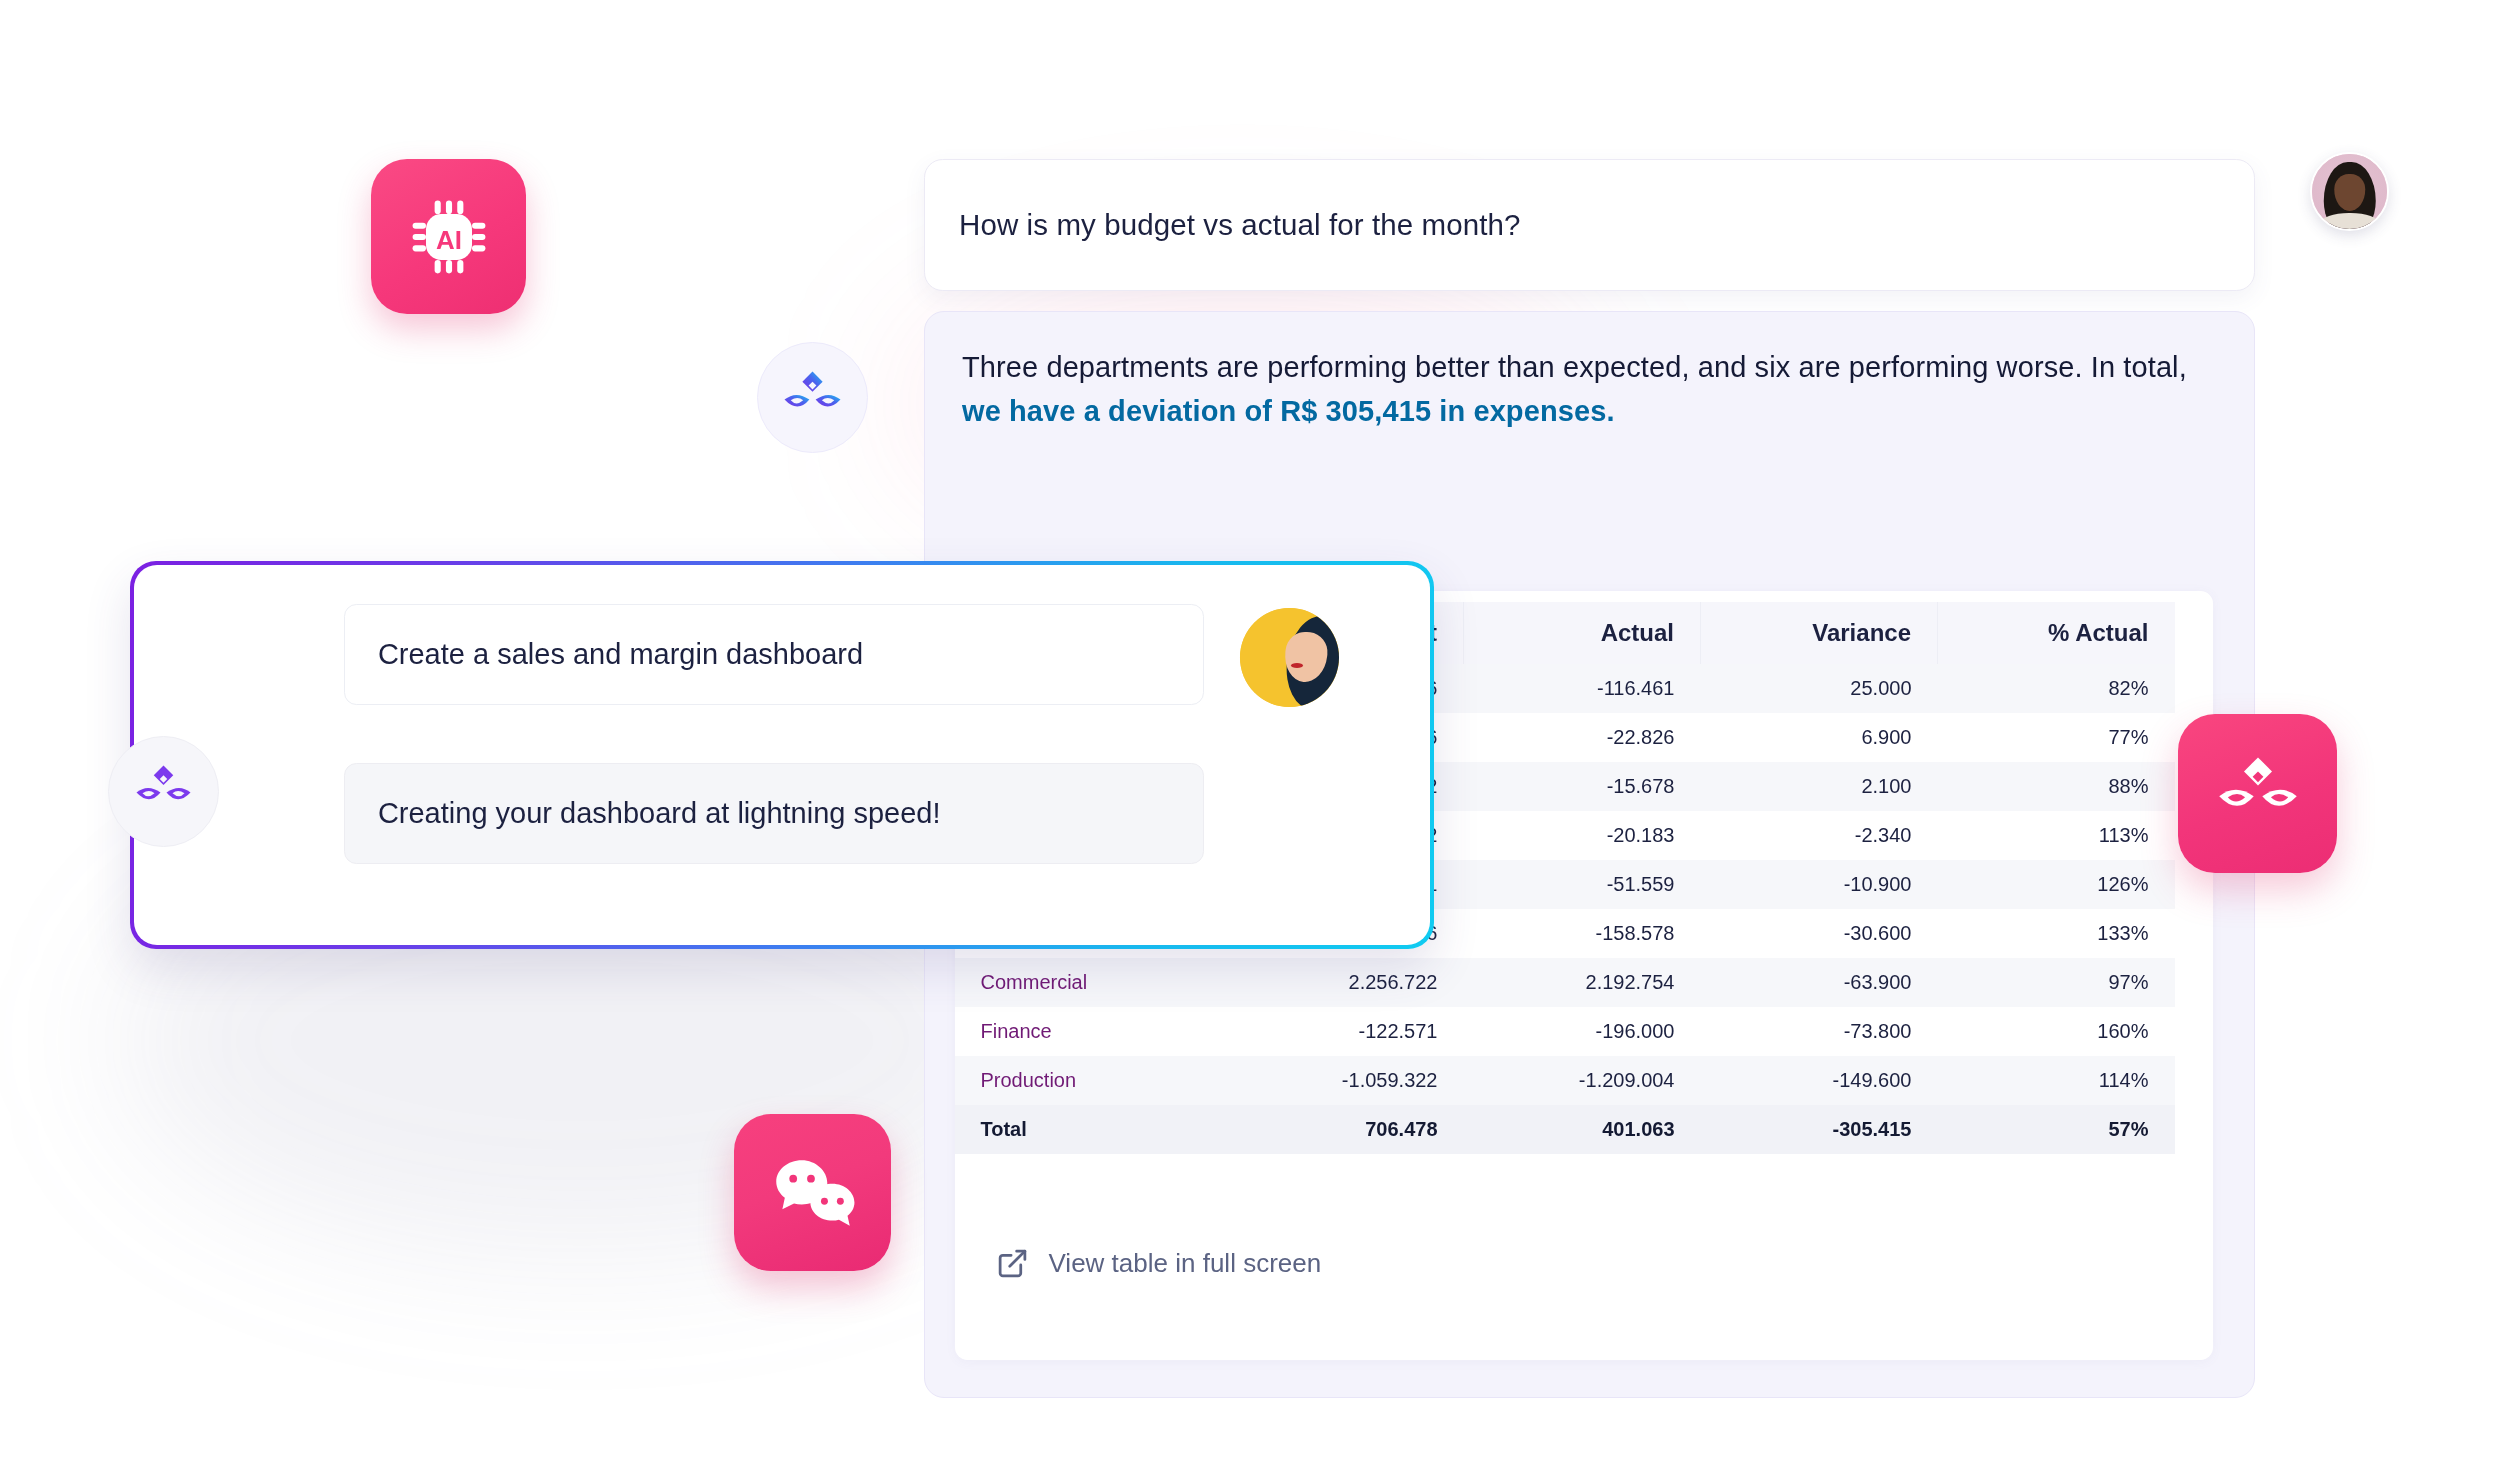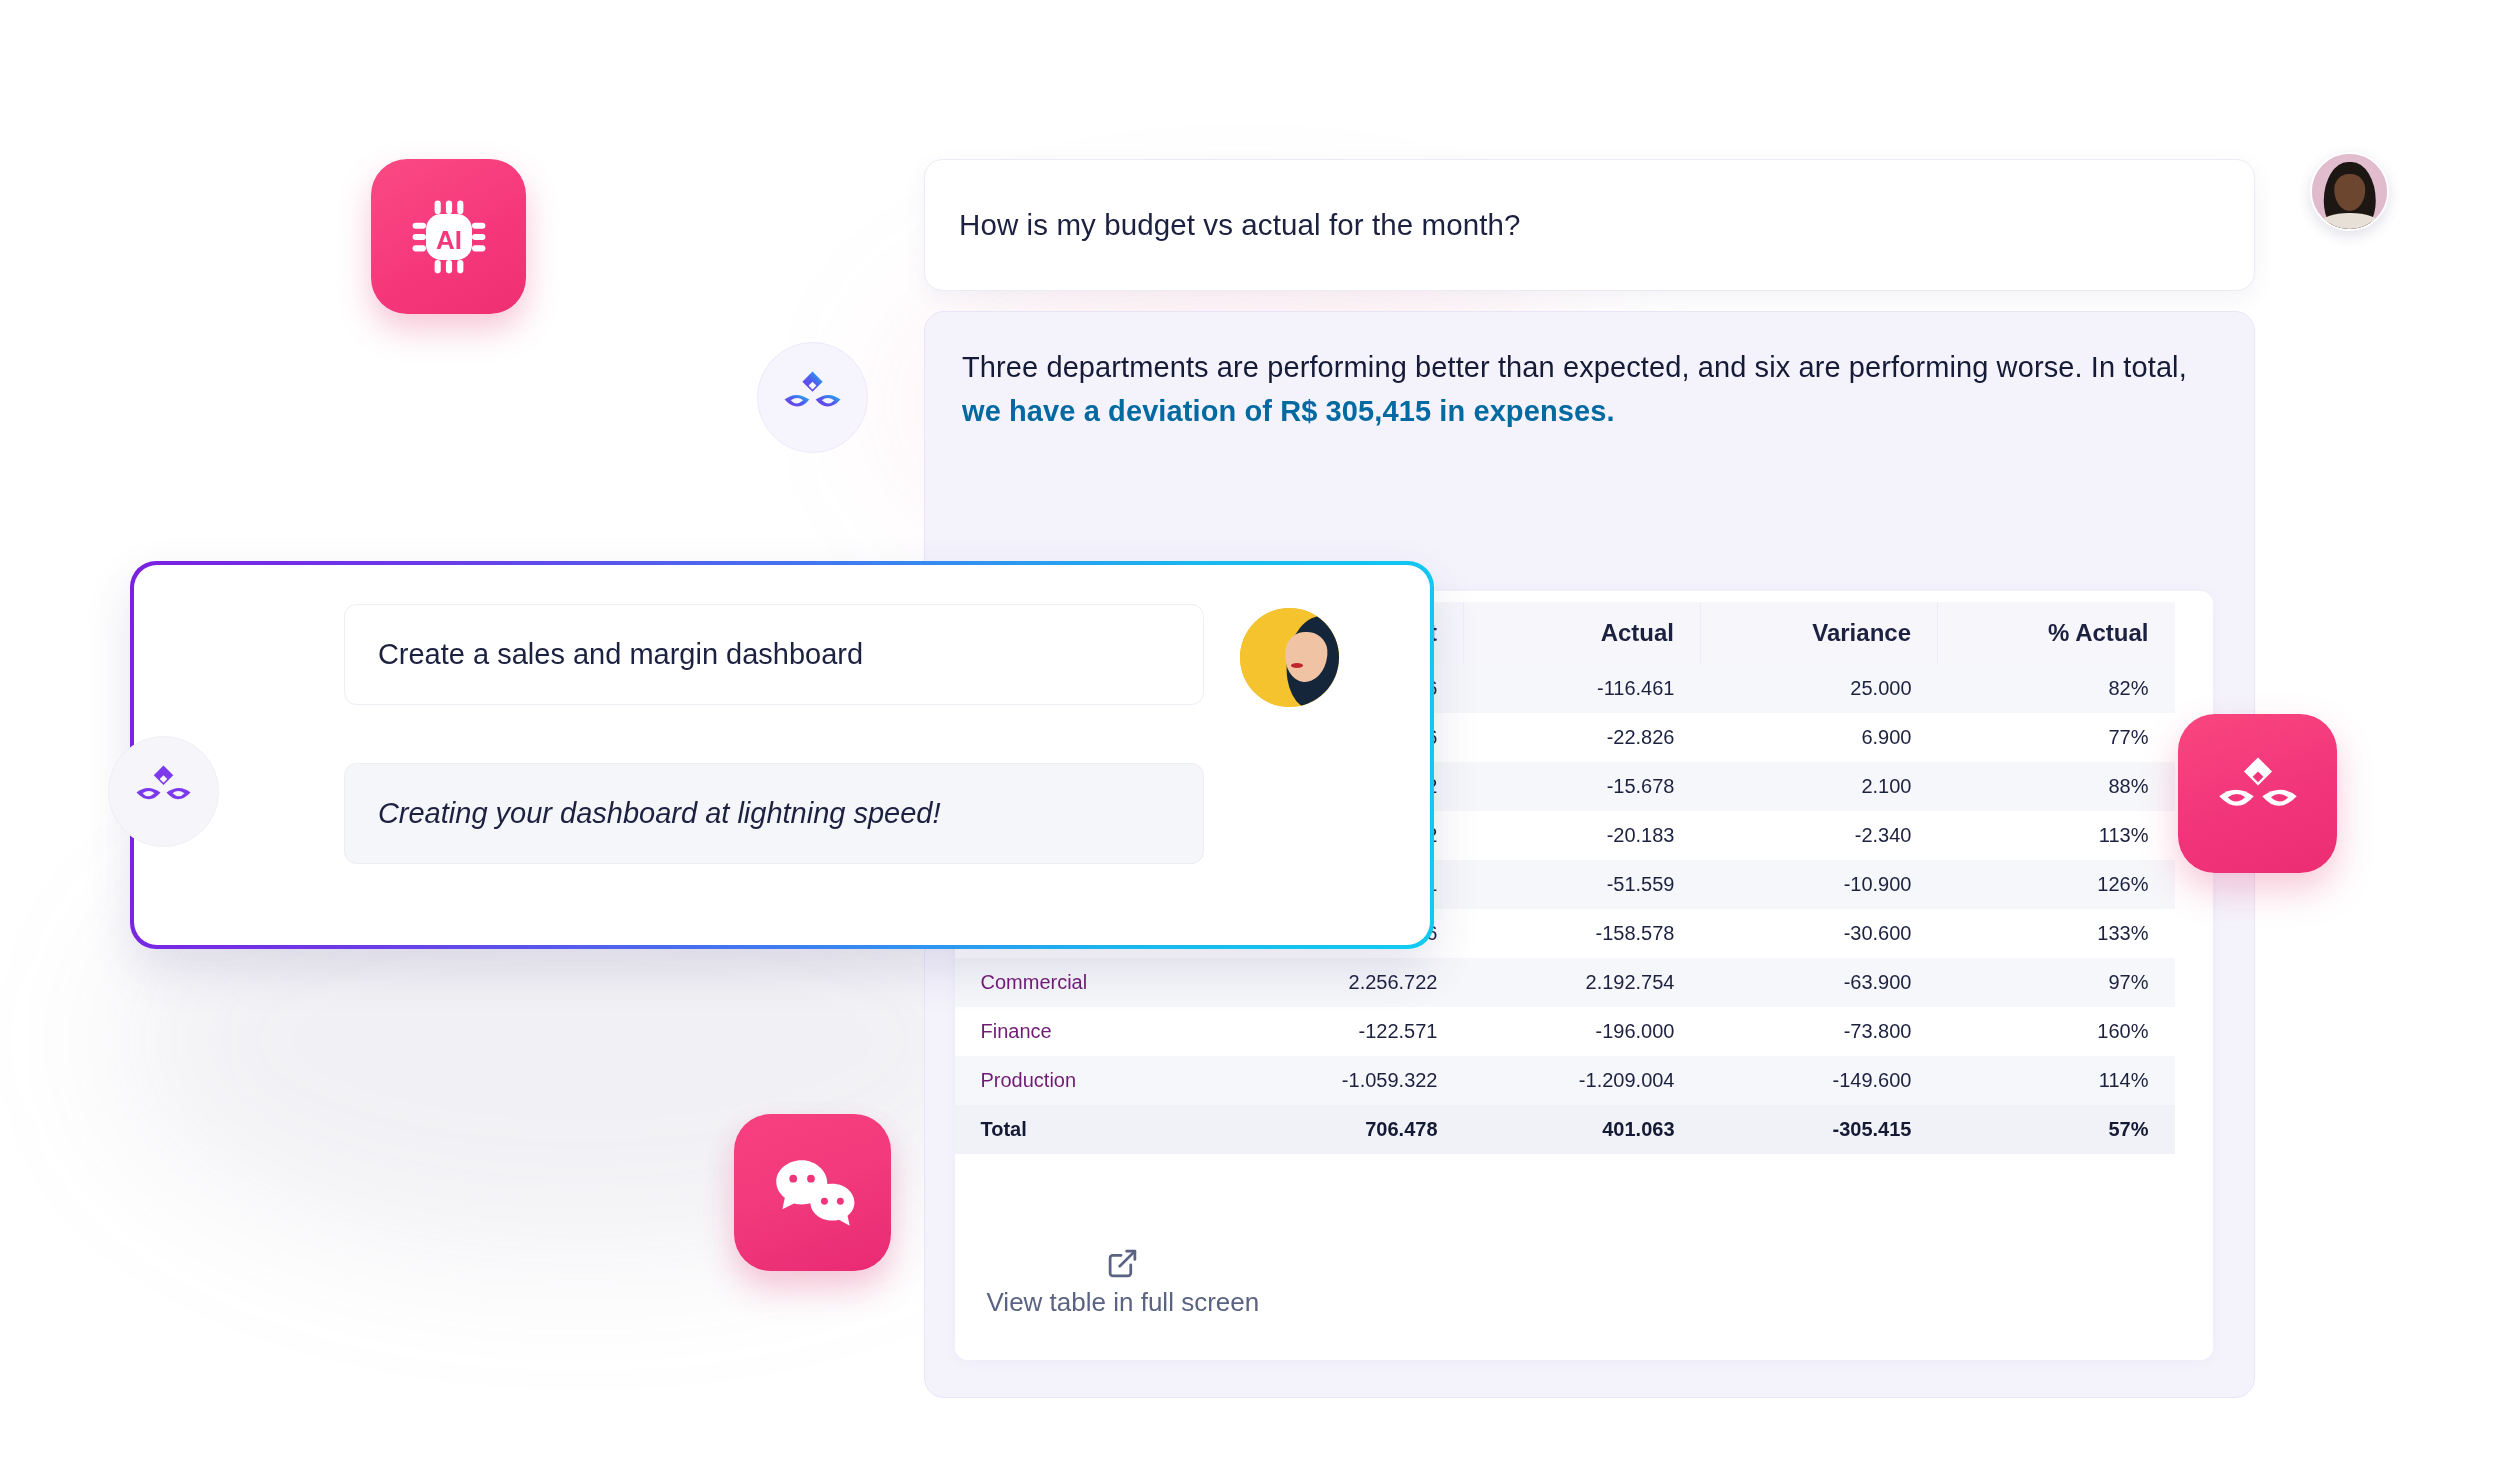--- a/index.html
+++ b/index.html
@@ -101,22 +101,22 @@
   table.budget td.dept{text-align:left;padding-left:26px;color:#701a75;}
   table.budget tbody tr:nth-child(odd){background:#f6f7fa;}
   table.budget tbody tr:nth-child(even){background:#ffffff;}
   table.budget tbody tr.total-row{background:#f1f2f7;}
   table.budget tr.total-row td{font-weight:bold;color:#141a33;}
   .pos{color:#17834a;}
   .neg{color:#d8392b;}
 
   
   #view-fullscreen{
-    position:absolute;left:32px;top:656px;
-    display:flex;align-items:center;gap:7px;cursor:pointer;flex-direction:column;
+    position:absolute;left:41px;top:656px;
+    display:flex;align-items:center;gap:20px;cursor:pointer;
   }
   #view-fullscreen .fs-label{font-size:26px;color:#5b6383;}
   #view-fullscreen svg{display:block;}
 
   
   #ai-chip-icon{
     position:absolute;left:371px;top:159px;width:155px;height:155px;
     border-radius:36px;background:linear-gradient(150deg,#fa4a84 0%,#f6387b 55%,#ee2f72 100%);
     box-shadow:0 15.5px 33px rgba(225,50,110,.28);
     display:flex;align-items:center;justify-content:center;
@@ -152,21 +152,21 @@
   }
   #prompt-input-field{
     position:absolute;left:210px;top:39px;width:860px;height:101px;
     background:#fff;border:1.6px solid #eceef4;border-radius:12.4px;
     display:flex;align-items:center;padding:0 33px;box-sizing:border-box;text-align:right;
   }
   #prompt-input-field .ptext{font-size:29px;color:#1c2140;}
   #prompt-reply-bubble{
     position:absolute;left:210px;top:198px;width:860px;height:101px;
     background:#f5f6f9;border:1.6px solid #ededf2;border-radius:12.4px;
-    display:flex;align-items:center;padding:0 33px;box-sizing:border-box;font-style:italic;
+    display:flex;align-items:center;padding:0 33px;box-sizing:border-box;
   }
   #prompt-reply-bubble .ptext{font-size:29px;color:#1c2140;}
   #prompt-avatar{
     position:absolute;left:1106px;top:43px;width:99px;height:99px;border-radius:50%;
     overflow:hidden;background:#f2c23a;
   }
   #prompt-avatar .pa-bg{position:absolute;inset:0;background:#f5c32e;}
   #prompt-avatar .pa-hair{
     position:absolute;left:48%;top:8%;width:74%;height:96%;
     border-radius:44% 44% 40% 40%/52% 52% 48% 48%;

